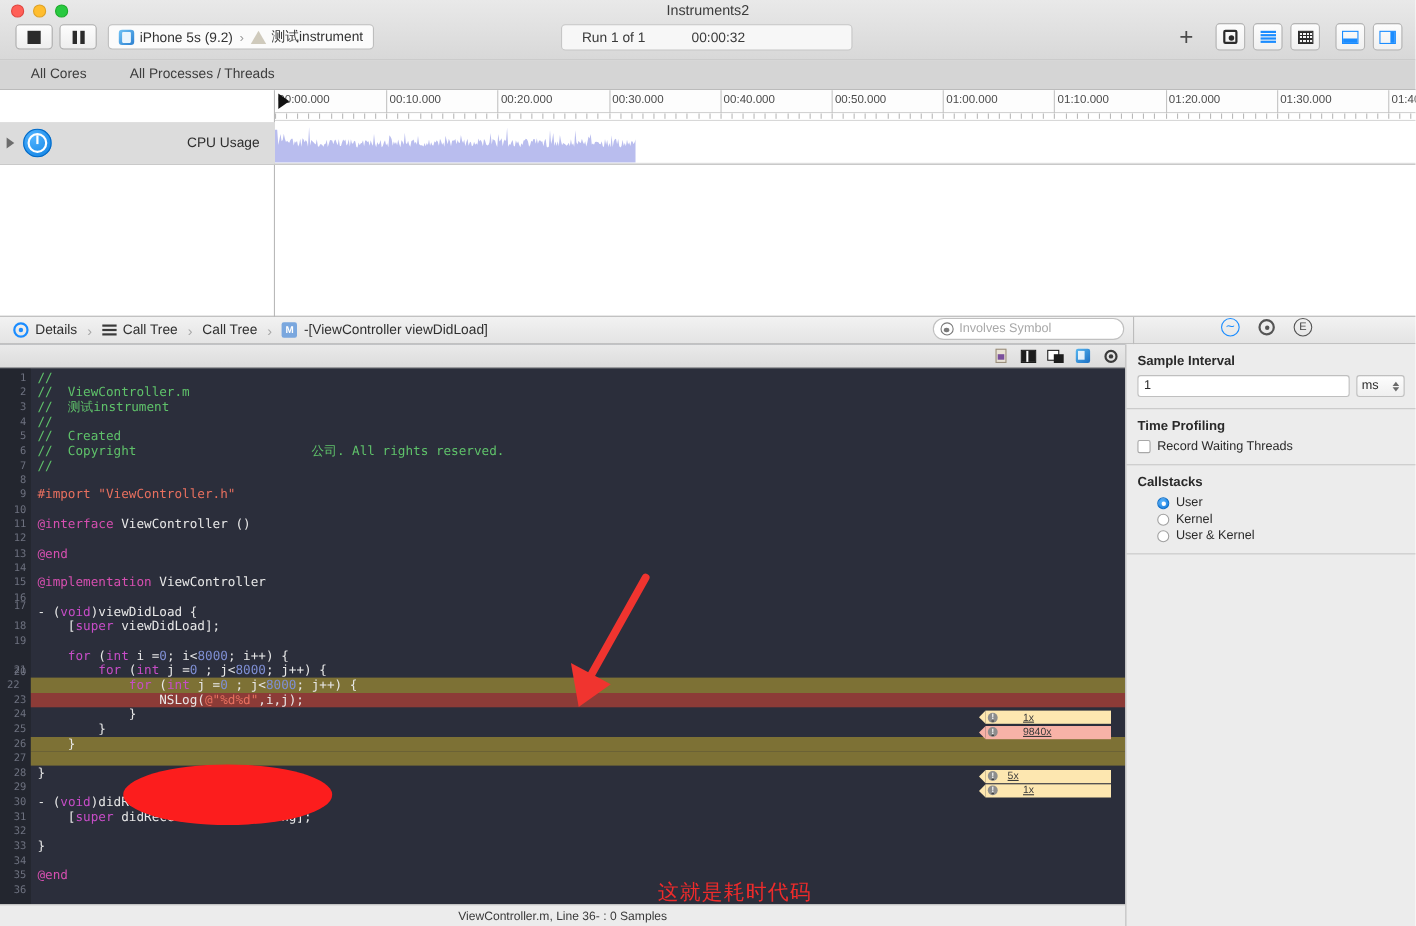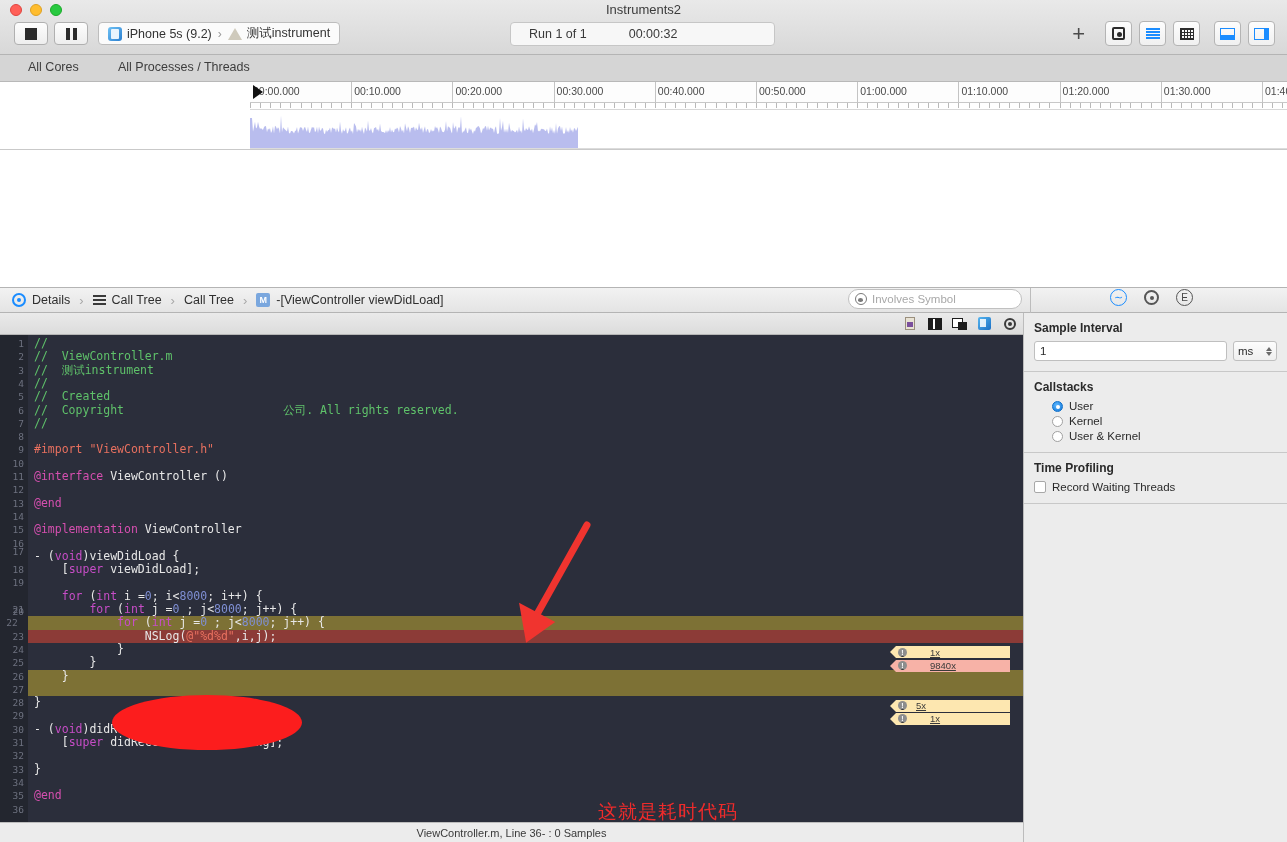--- a/index.html
+++ b/index.html
@@ -308,20 +308,27 @@
         </div>
     </div>
   </div>
 
   <div class="filterbar">
     <span class="f1">All Cores</span>
     <span class="f2">All Processes / Threads</span>
   </div>
 
   <div class="track-area">
+    <div class="track-sidebar">
+      <div class="row-cpu">
+        <span class="disc-tri"></span>
+        <span class="cpu-badge"></span>
+        <span class="cpu-label">CPU Usage</span>
+      </div>
+    </div>
     <div class="ruler" id="ruler">
         <div class="tick-label" style="left: 0px;">00:00.000</div>
         <div class="tick-major" style="left: 101.2px;"></div>
         <div class="tick-label" style="left: 101.2px;">00:10.000</div>
         <div class="tick-major" style="left: 202.4px;"></div>
         <div class="tick-label" style="left: 202.4px;">00:20.000</div>
         <div class="tick-major" style="left: 303.6px;"></div>
         <div class="tick-label" style="left: 303.6px;">00:30.000</div>
         <div class="tick-major" style="left: 404.8px;"></div>
         <div class="tick-label" style="left: 404.8px;">00:40.000</div>
@@ -640,36 +647,36 @@
         <div class="unit-select">
           <span>ms</span>
           <span class="stepper">
               <i></i>
               <i></i>
             </span>
         </div>
       </div>
     </div>
     <div class="insp-sec">
+      <div class="insp-title">Time Profiling</div>
+      <div class="cb-row">
+        <span class="cbox"></span>
+        <span>Record Waiting Threads</span>
+      </div>
+    </div>
+    <div class="insp-sec">
       <div class="insp-title">Callstacks</div>
       <div class="rad-row">
         <span class="radio on"></span>
         <span>User</span>
       </div>
       <div class="rad-row">
         <span class="radio"></span>
         <span>Kernel</span>
       </div>
       <div class="rad-row">
         <span class="radio"></span>
         <span>User &amp; Kernel</span>
       </div>
     </div>
-    <div class="insp-sec">
-      <div class="insp-title">Time Profiling</div>
-      <div class="cb-row">
-        <span class="cbox"></span>
-        <span>Record Waiting Threads</span>
-      </div>
-    </div>
   </div>
 
 </div>
 
 </body></html>

